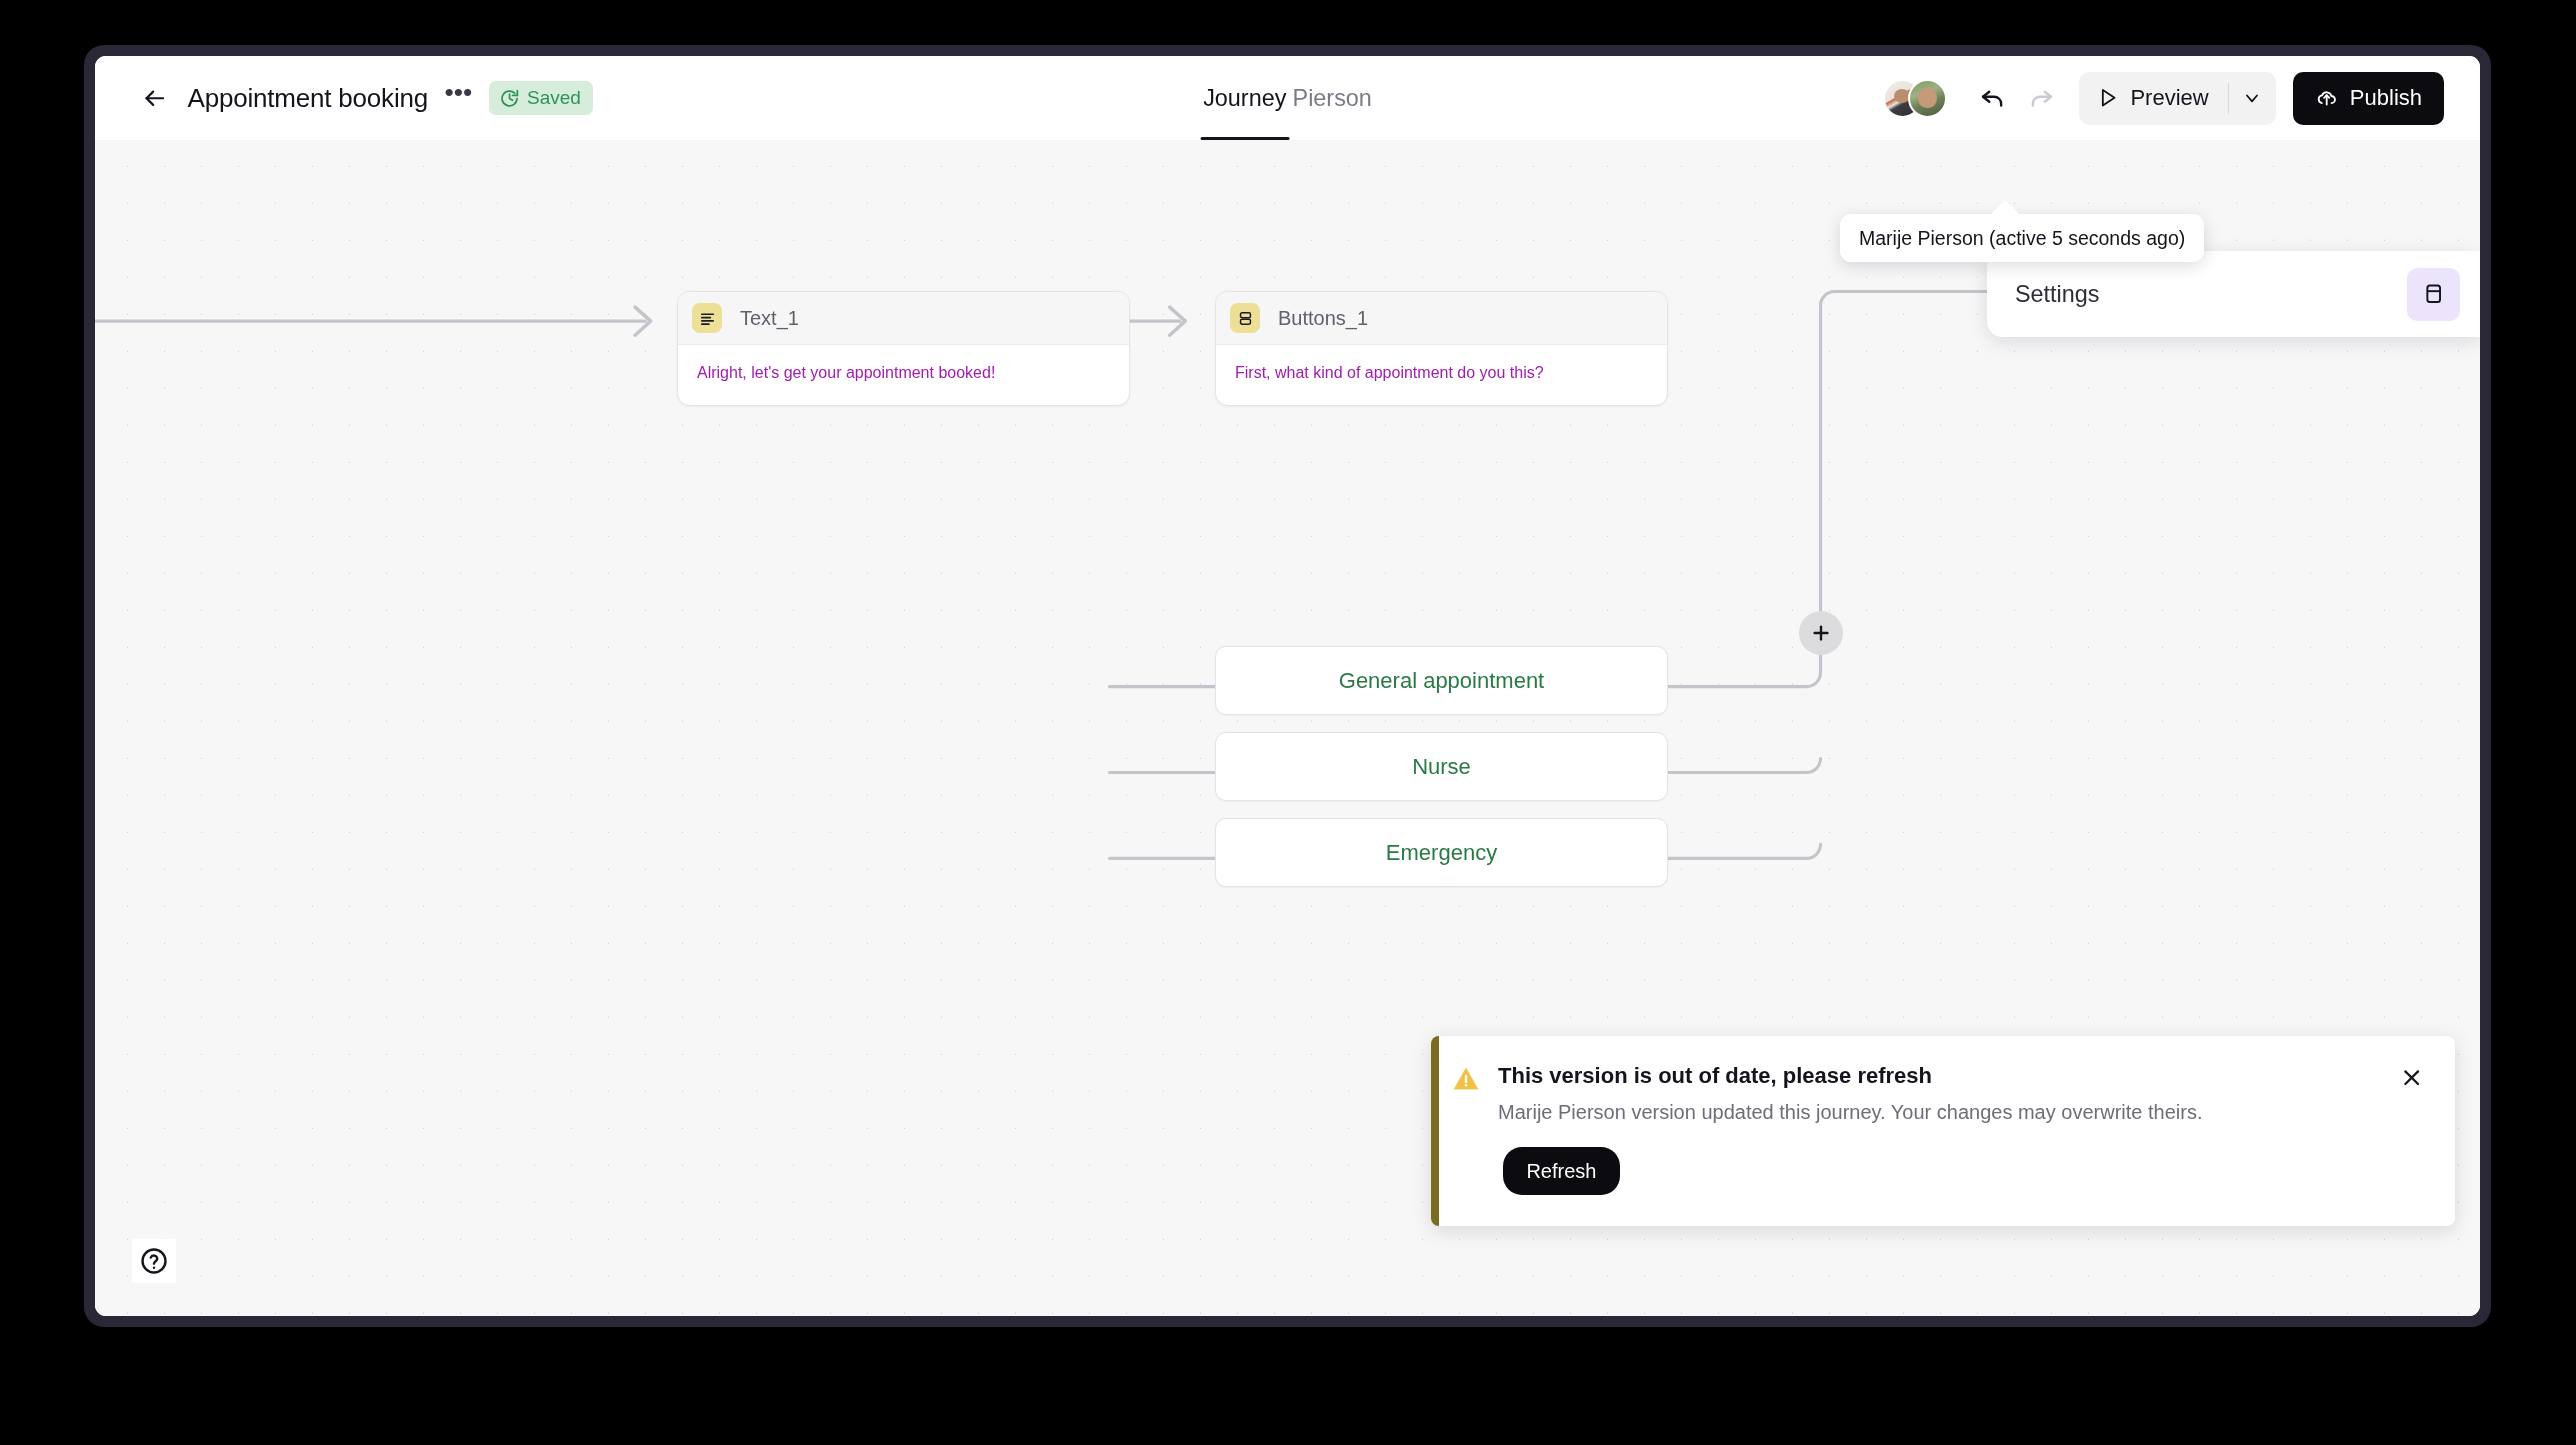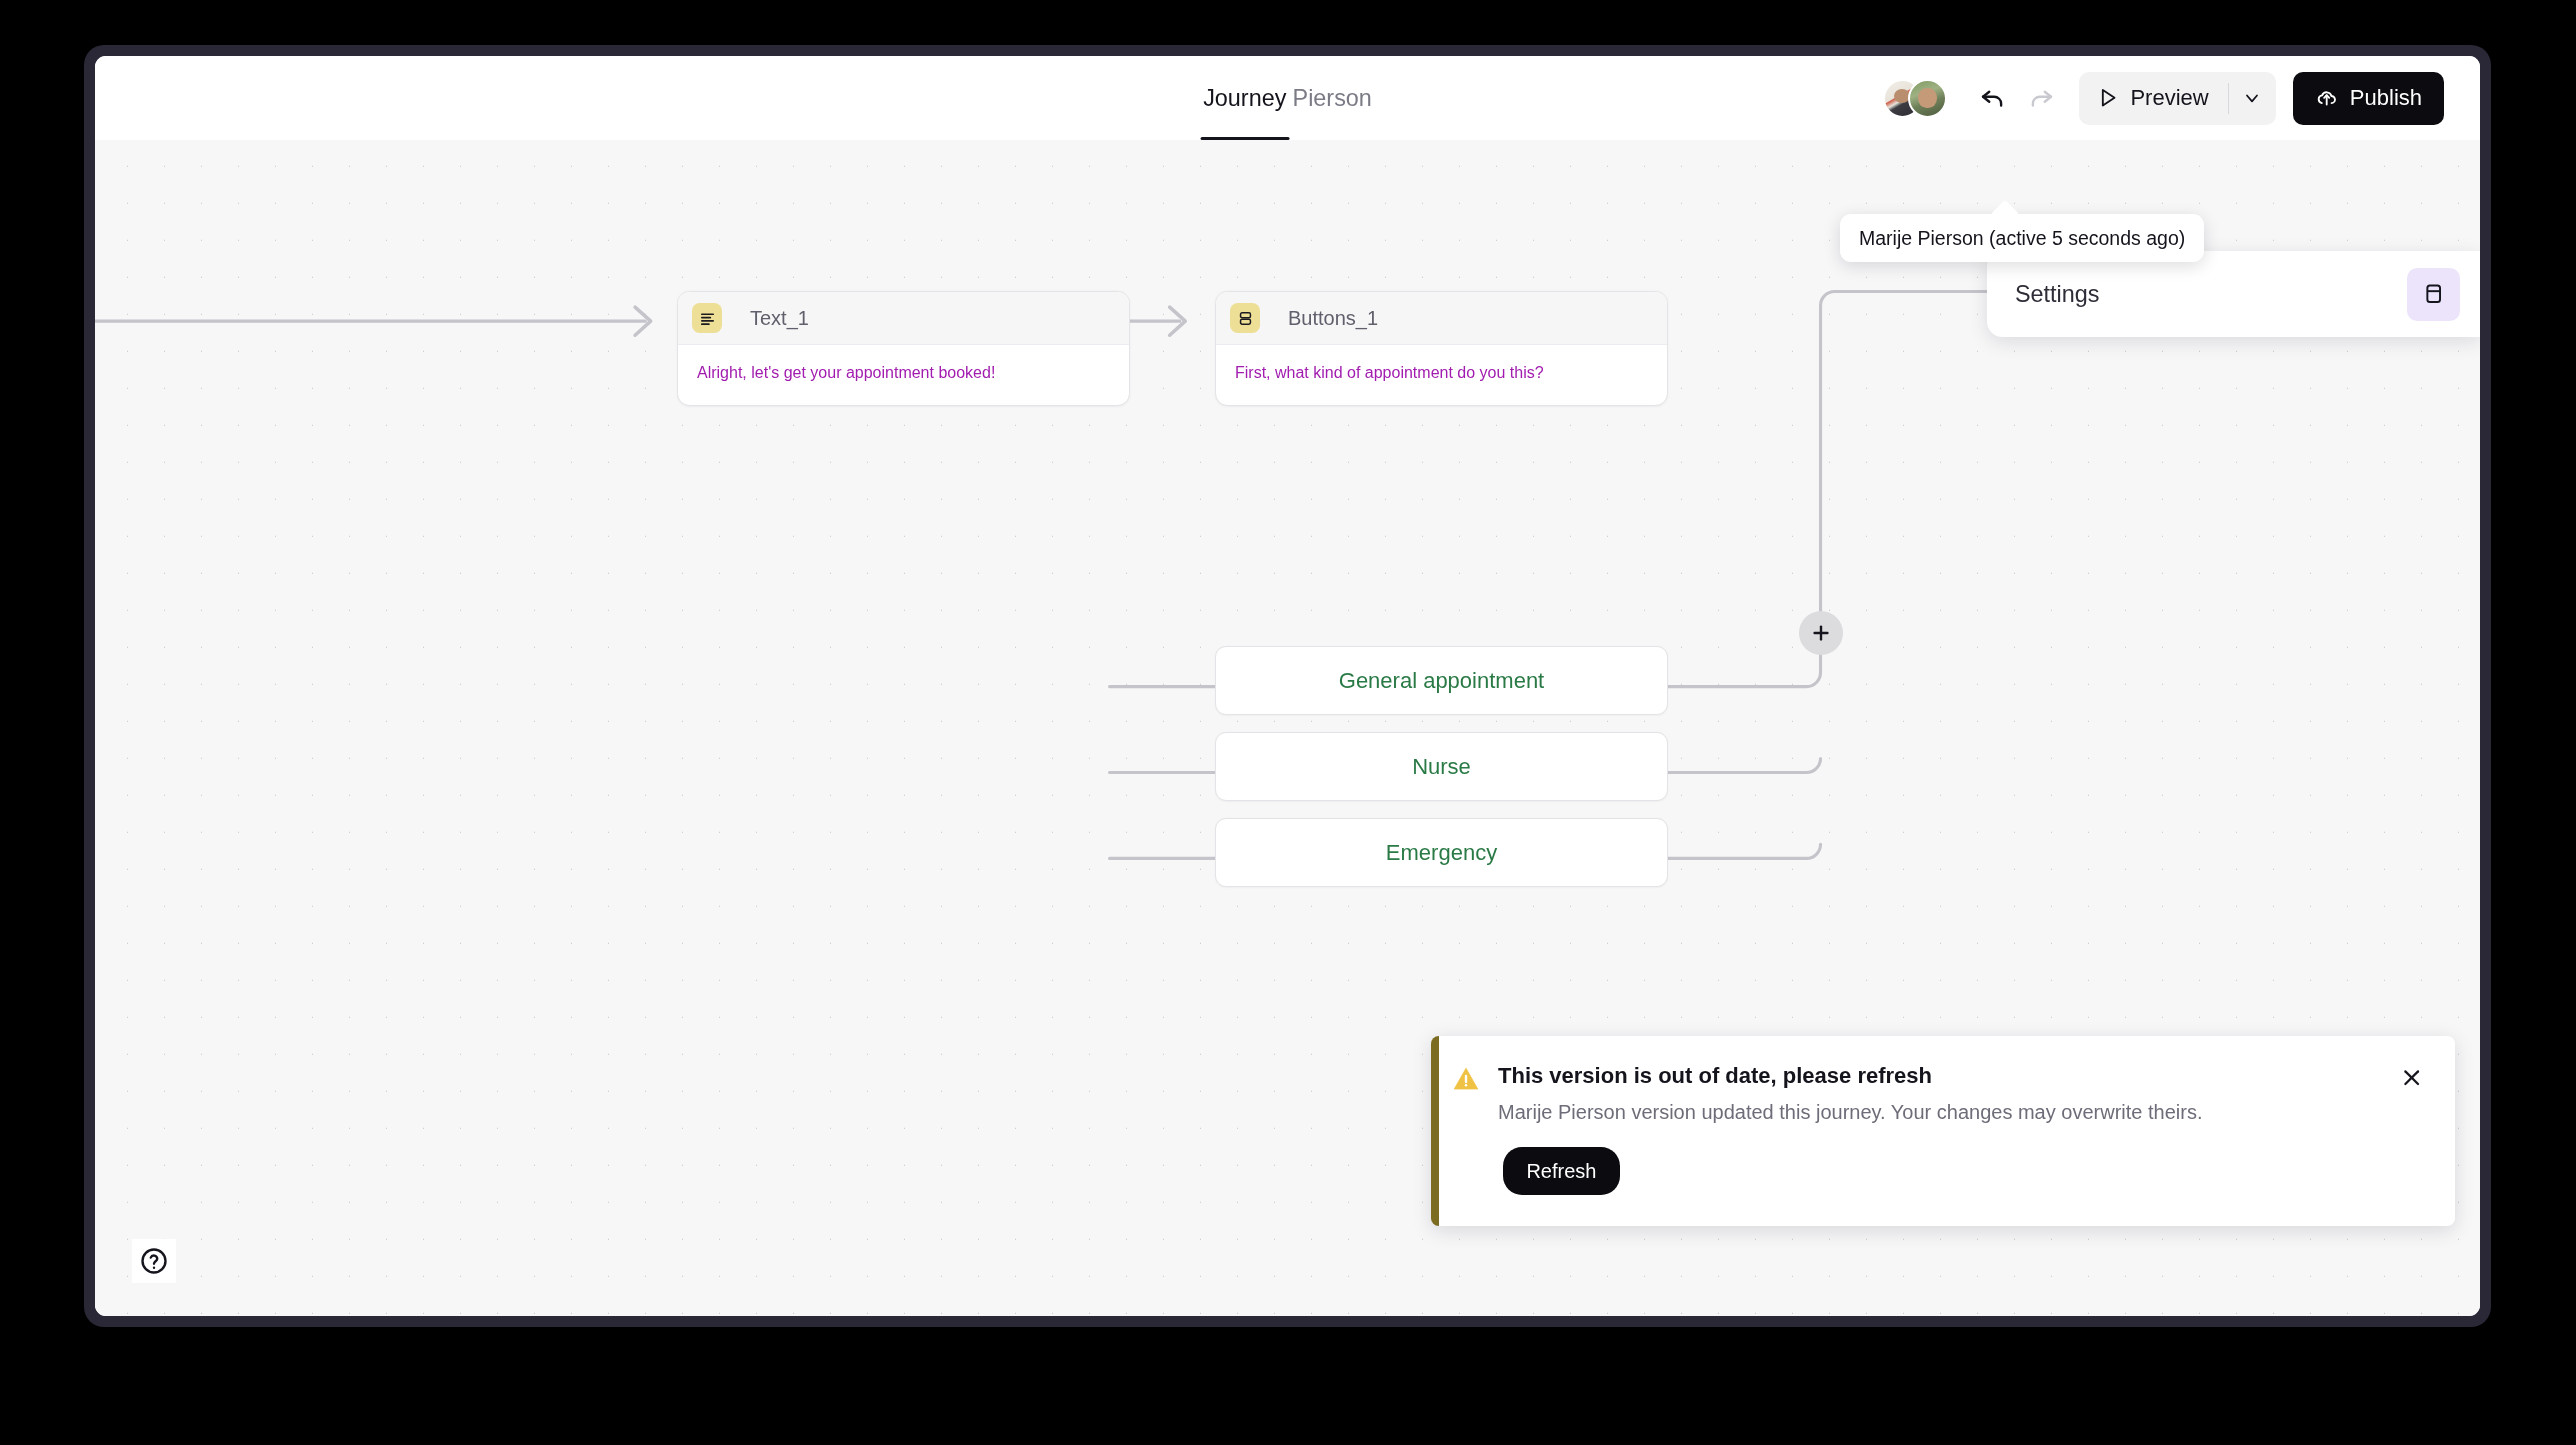--- a/index.html
+++ b/index.html
@@ -143,21 +143,21 @@
   
   .node {
     position: absolute;
     background: #ffffff;
     border: 0.8px solid #e4e4e8;
     border-radius: 12.5px;
     box-shadow: 0 0.8px 2.3px rgba(16,16,30,0.05);
     overflow: hidden;
   }
   .node-head {
-    display: flex; align-items: center; gap: 28px;
+    display: flex; align-items: center; gap: 18px;
     padding: 11px 14px;
     background: #f6f6f7;
     border-bottom: 0.8px solid #ececf0;
   }
   .node-badge {
     width: 30px; height: 30px; border-radius: 7.8px;
     background: #eedf96;
     display: flex; align-items: center; justify-content: center;
     flex: 0 0 auto;
   }
@@ -247,20 +247,41 @@
   }
 </style>
 </head>
 <body>
 
 <div class="window-frame">
   <div class="window-inner">
 
     <div class="header">
 
+      <div class="header-left">
+        <div class="back-btn">
+          <svg width="26.5" height="26.5" viewBox="0 0 24 24" fill="none" stroke="#14141c" stroke-width="2" stroke-linecap="round" stroke-linejoin="round">
+            <line x1="20" y1="12" x2="5" y2="12"></line>
+            <polyline points="11,18 5,12 11,6"></polyline>
+          </svg>
+        </div>
+
+        <div class="page-title">Appointment booking</div>
+
+        <div class="dots-btn">•••</div>
+
+        <div class="saved-badge">
+          <svg width="21" height="21" viewBox="0 0 24 24" fill="none" stroke="#2f9355" stroke-width="2" stroke-linecap="round" stroke-linejoin="round">
+            <path d="M20.5 12a8.5 8.5 0 1 1-2.6-6.1"></path>
+            <polyline points="21,3 21,8.5 15.5,8.5"></polyline>
+            <polyline points="12,7 12,12 15.4,14"></polyline>
+          </svg>
+          <span>Saved</span>
+        </div>
+      </div>
 
       <div class="tabs">
         <div class="tab active">Journey</div>
         <div class="tab">Pierson</div>
       </div>
 
       <div class="header-right">
 
         <div class="avatars">
           <div class="avatar av1"></div>

